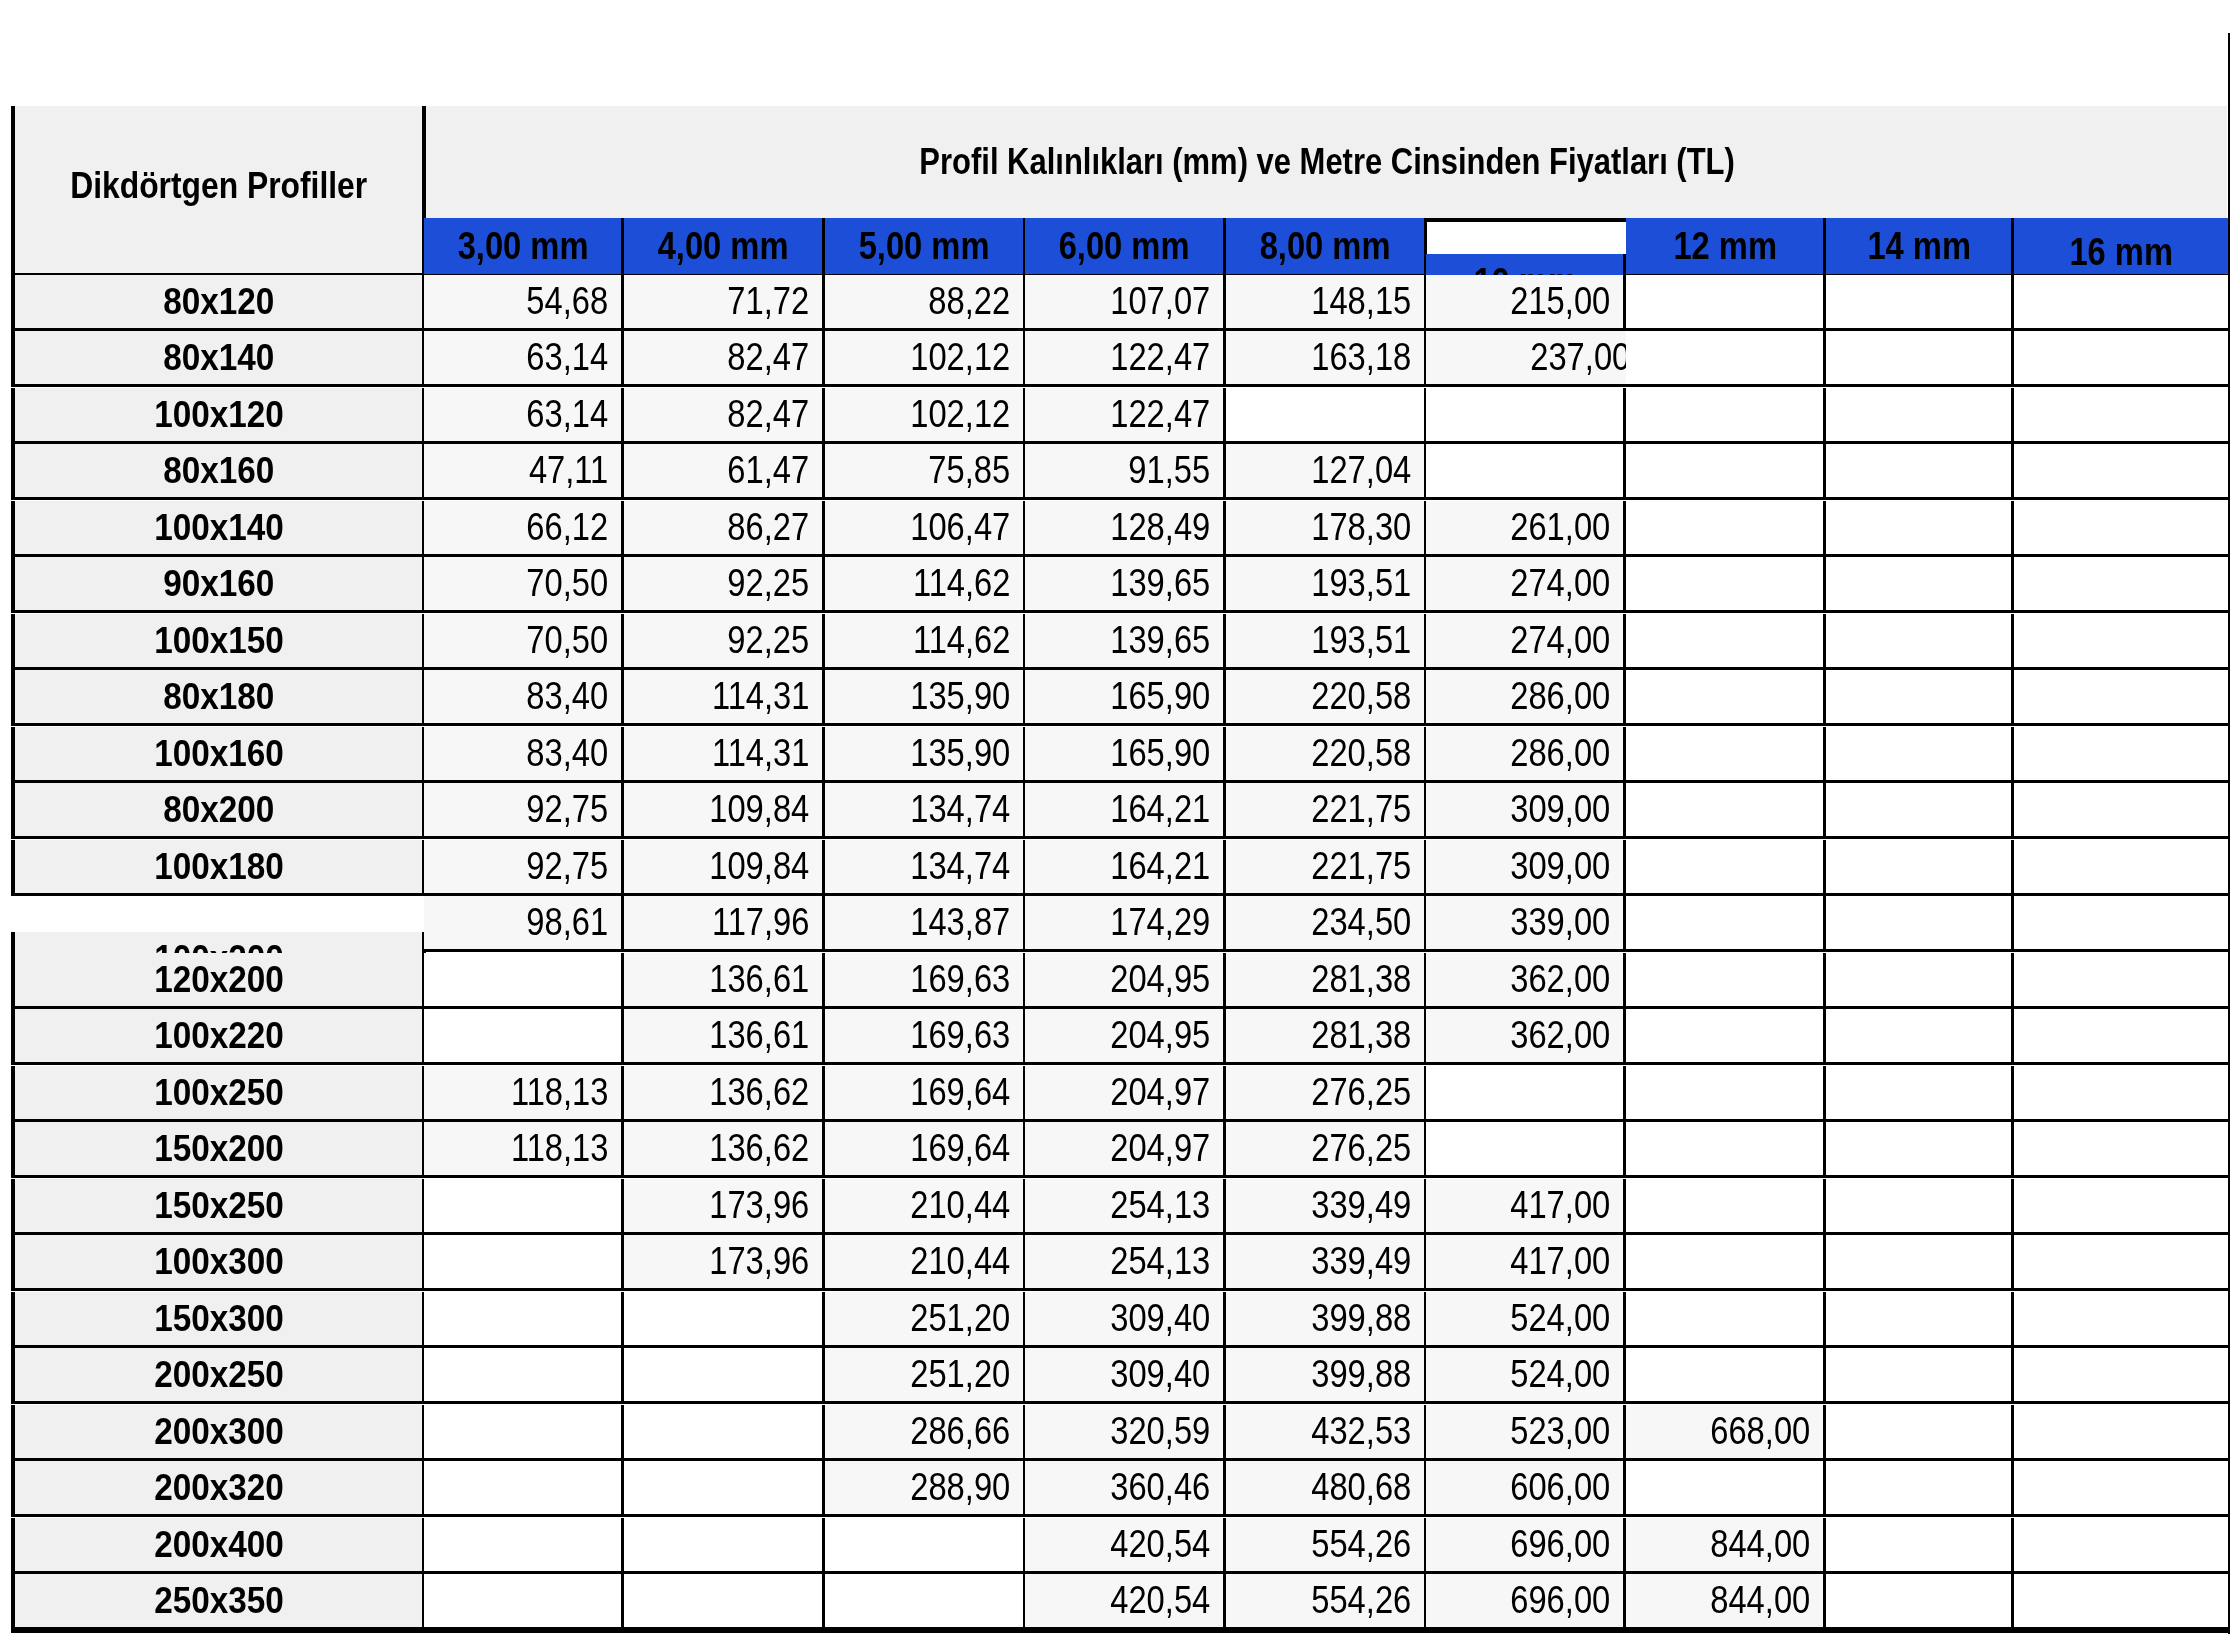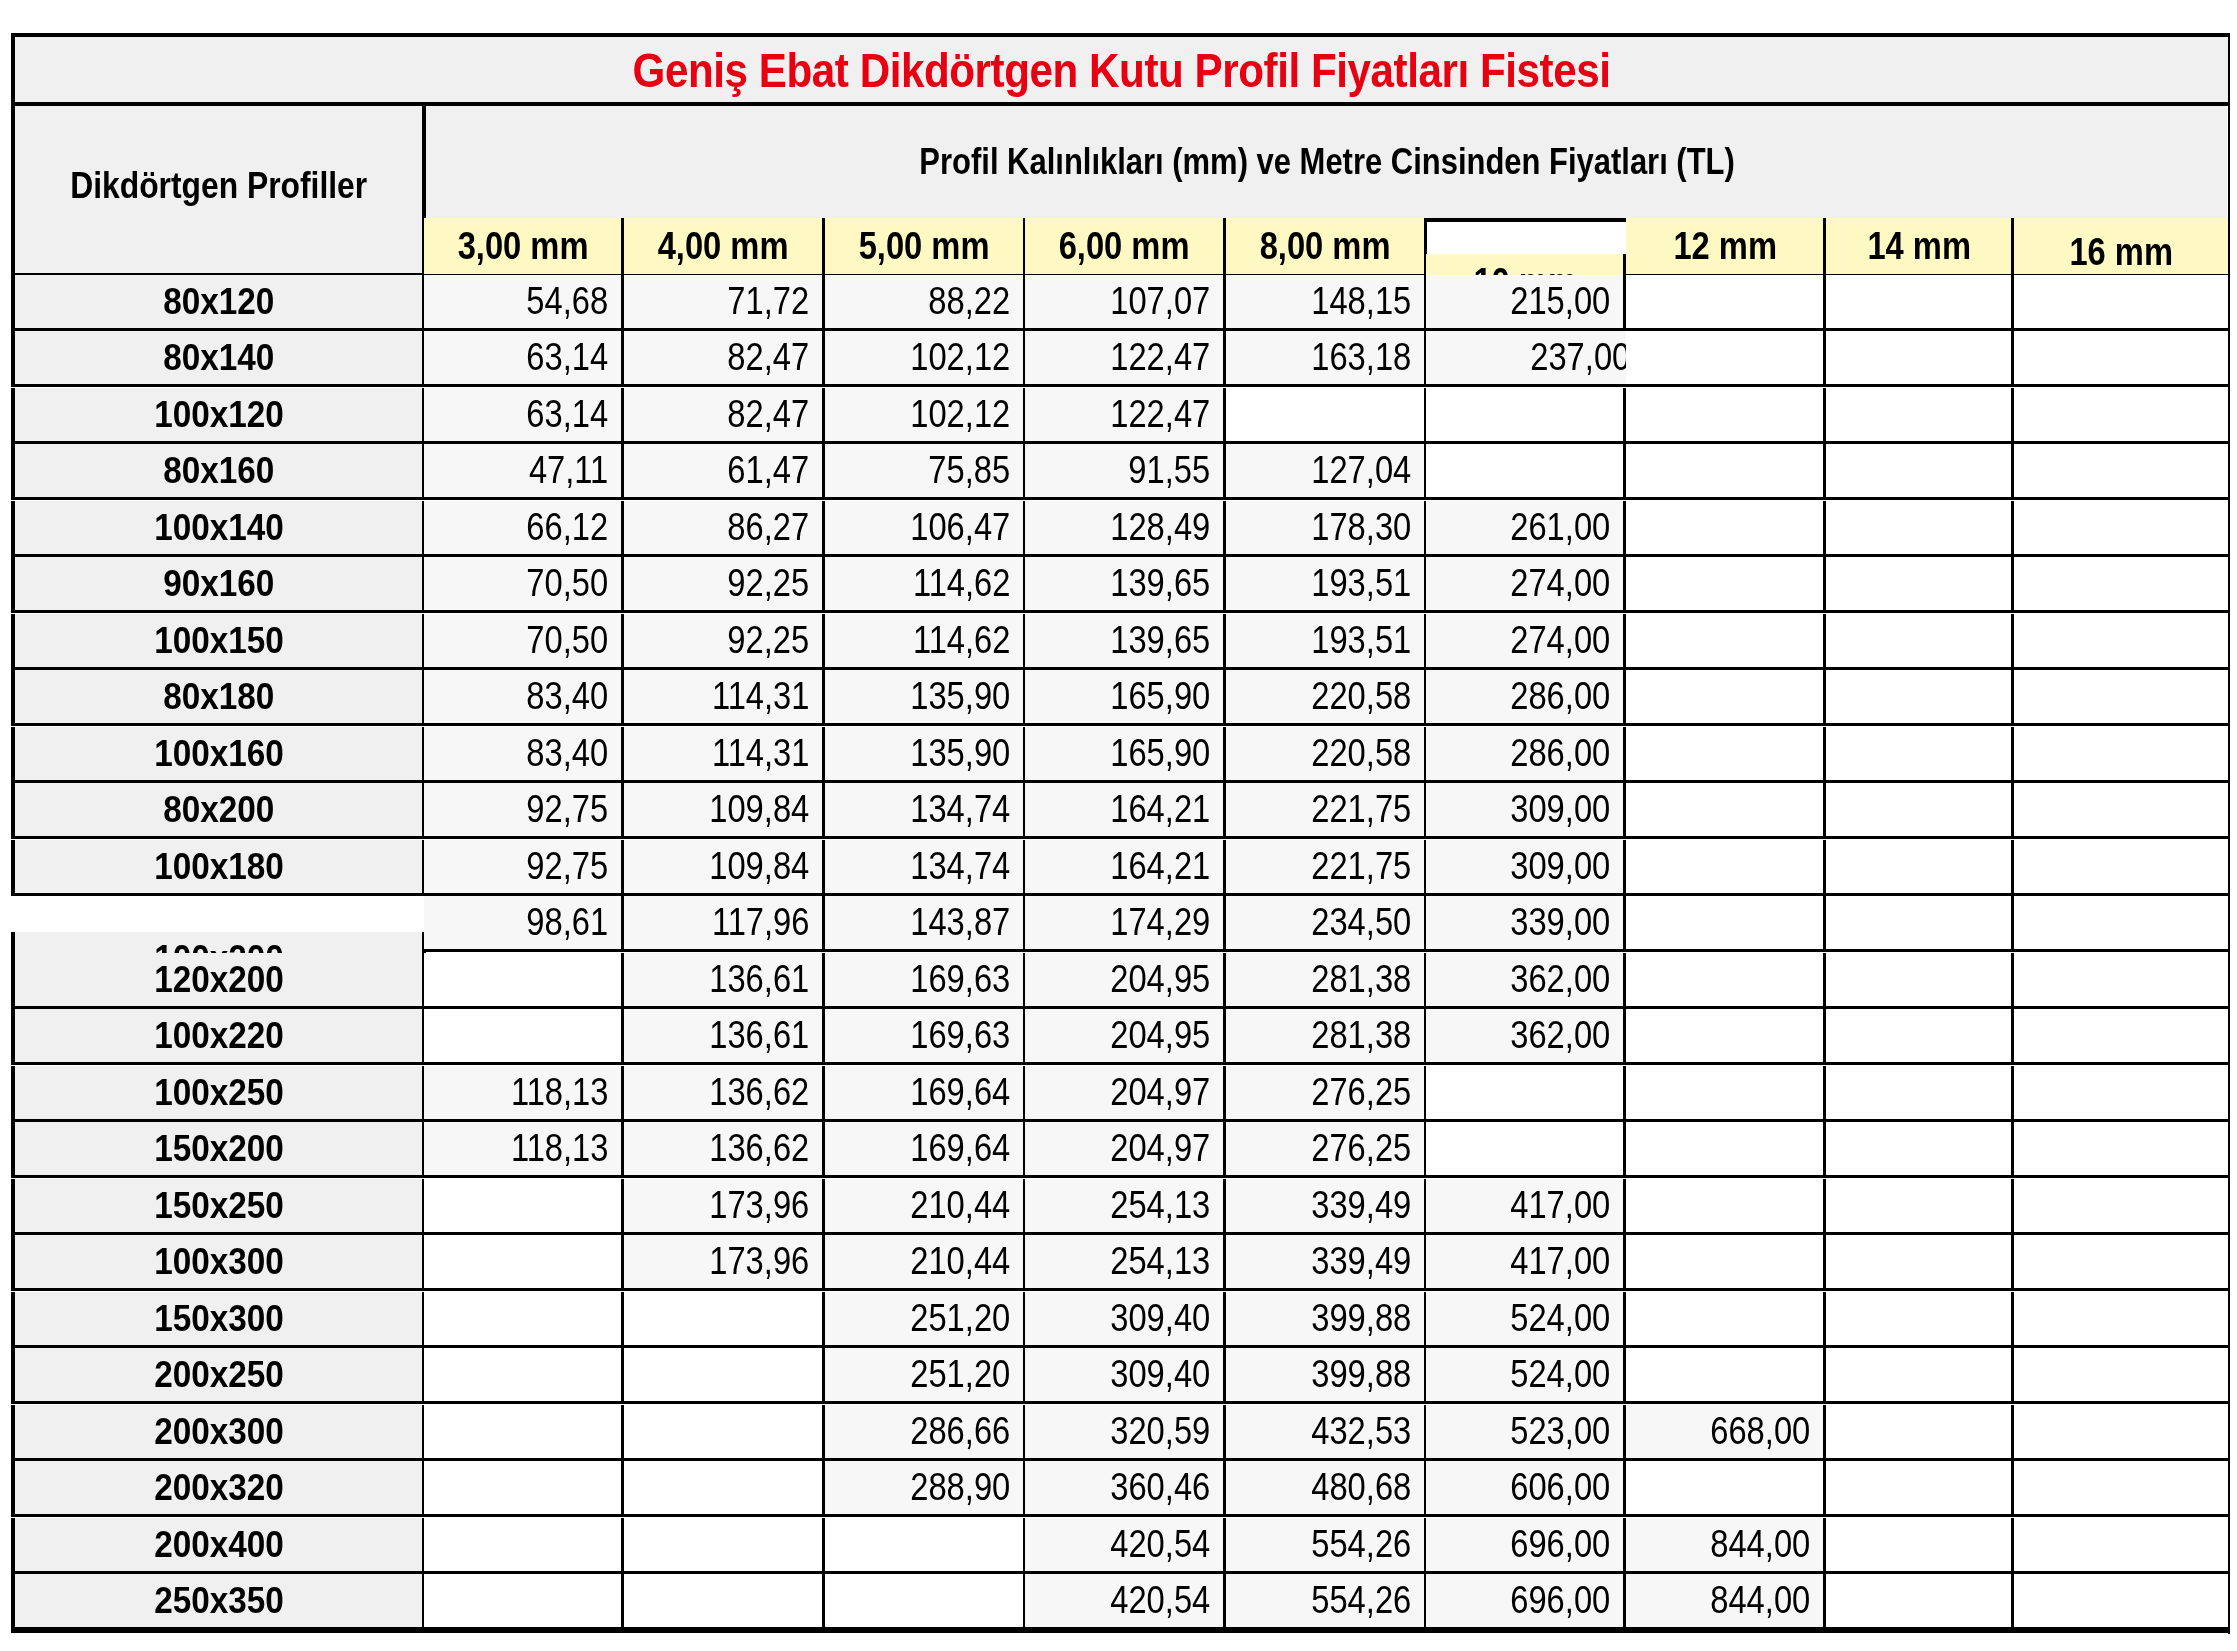--- a/index.html
+++ b/index.html
@@ -12,43 +12,40 @@
                justify-content: center; }
   .title-text { color: #e60012; font-weight: bold; font-size: 49px; letter-spacing: -0.5px;
                 transform: scaleX(0.86); white-space: nowrap; display: inline-block; }
   .corner { left: 0; top: 73px; width: 415px; height: 171px; background: #f0f0f0;
             border-left: 4.7px solid #000; border-right: 4.7px solid #000; border-bottom: 4.7px solid #000;
             justify-content: center; padding-bottom: 7.5px; }
   .corner-text { font-weight: bold; font-size: 37px; transform: scaleX(0.86); white-space: nowrap; display: inline-block; }
   .group-head { left: 415px; top: 73px; width: 1801px; height: 116px; background: #f0f0f0;
                 border-bottom: 4.7px solid #000; justify-content: center; }
   .group-text { font-weight: bold; font-size: 36px; transform: scaleX(0.86); white-space: nowrap; display: inline-block; }
-  .thick-head { top: 185px; height: 60px; background: #fef9c3; border-right: 3.8px solid #000;
+  .thick-head { top: 185px; height: 60px; background: #1d4ed8; border-right: 3.8px solid #000;
                 border-bottom: 4.7px solid #000; justify-content: center; }
   .thick-head.last { border-right: none; align-items: flex-end; }
   .thick-text { font-weight: bold; font-size: 38px; transform: scaleX(0.86); white-space: nowrap; display: inline-block; }
   .row-label { left: 0; width: 415px; height: 56px; background: #f0f0f0;
                border-left: 4.7px solid #000; border-right: 4.7px solid #000; border-bottom: 3.8px solid #000;
                justify-content: center; }
   .row-label-text { font-weight: bold; font-size: 37px; transform: scaleX(0.9); display: inline-block; }
   .data { height: 56px; border-right: 3.8px solid #000; border-bottom: 3.8px solid #000;
           justify-content: flex-end; padding-right: 13px; background: #ffffff; }
   .data.filled { background: #f7f7f7; }
   .data.last { border-right: none; }
   .data-text { font-size: 38px; transform: scaleX(0.86); transform-origin: right center; display: inline-block; white-space: nowrap; }
   #right-edge { position: absolute; left: 2228px; top: 33px; width: 1.9px; height: 1601px; background: #000; }
   #bottom-edge { position: absolute; left: 11.3px; top: 1627px; width: 2217px; height: 5.6px; background: #000; }
 </style>
 </head>
 <body>
 
 <div id="sheet">
-  <div class="cell title-row">
-    <span class="title-text">Geniş Ebat Dikdörtgen Kutu Profil Fiyatları Fistesi</span>
-  </div>
   <div class="cell corner">
     <span class="corner-text">Dikdörtgen Profiller</span>
   </div>
   <div class="cell group-head">
     <span class="group-text">Profil Kalınlıkları (mm) ve Metre Cinsinden Fiyatları (TL)</span>
   </div>
   <div id="thick-heads">
       <div class="cell thick-head" style="left: 413px; width: 200px;">
         <span class="thick-text">3,00 mm</span>
       </div>

